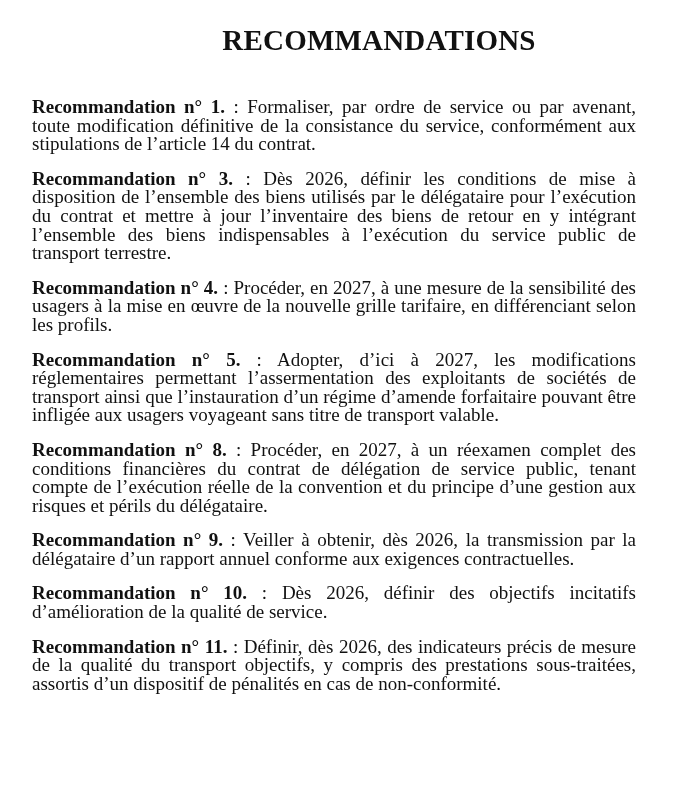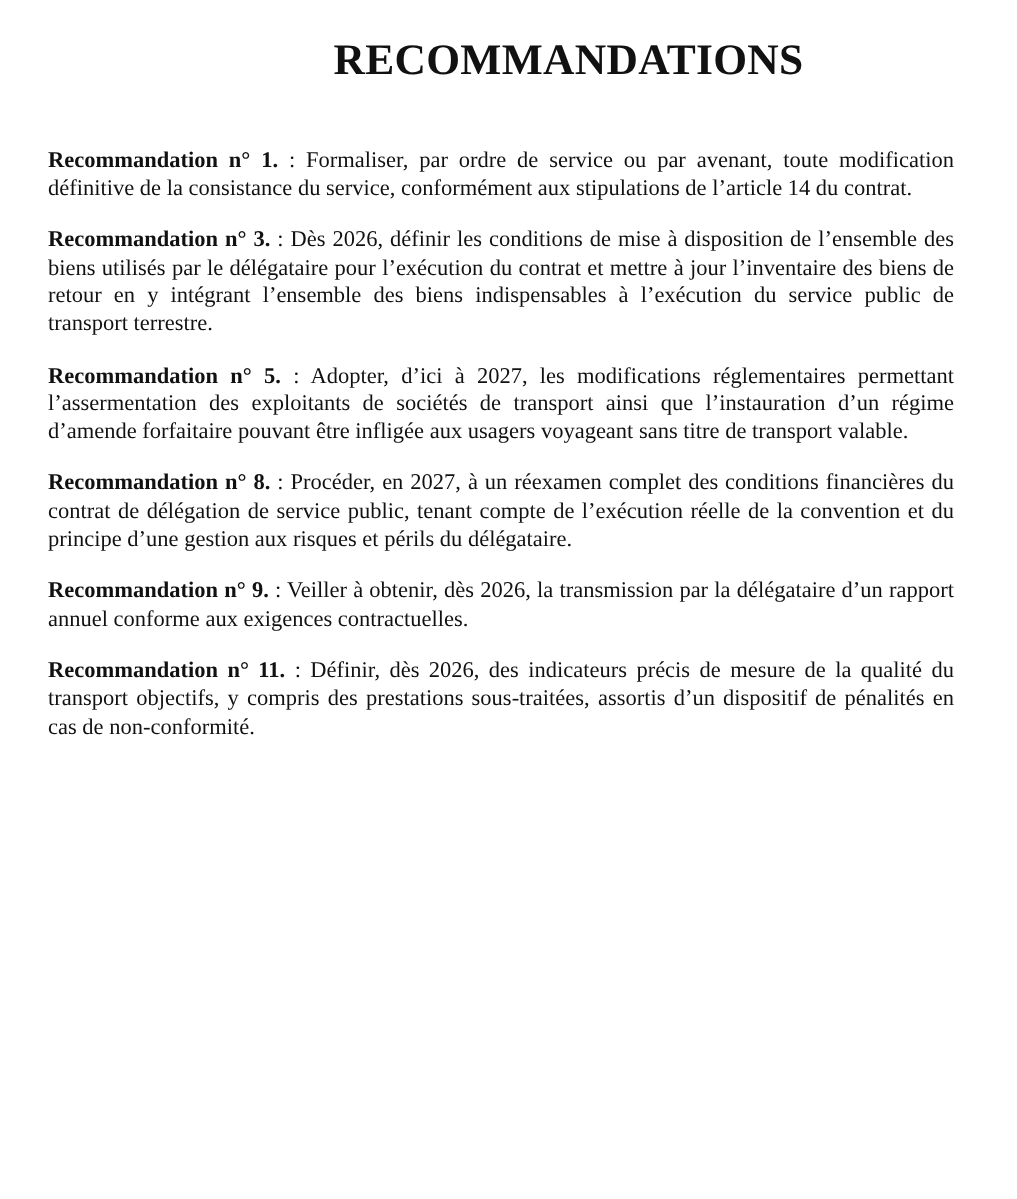--- a/index.html
+++ b/index.html
@@ -10,32 +10,34 @@
   }
   .page { position: relative; width: 678px; height: 799px; }
   .title {
     position: absolute; left: 0; top: 24px; width: 678px;
     text-align: center; font-weight: bold; font-size: 29px;
     letter-spacing: 0.2px; margin: 0; padding-left: 40px;
   }
   .list { position: absolute; left: 32px; top: 98px; width: 604px; }
   .reco {
     margin: 0 0 16px 0;
-    font-size: 15px; line-height: 18.6px;
+    font-size: 19px; line-height: 18.6px;
     text-align: justify;
   }
   .reco .lbl { font-weight: bold; }
 </style>
 </head>
 <body>
 
 <div class="page">
   <h1 class="title">RECOMMANDATIONS</h1>
 
   <div class="list">
     <p class="reco"><span class="lbl">Recommandation n° 1.</span><span> : Formaliser, par ordre de service ou par avenant, toute modification définitive de la consistance du service, conformément aux stipulations de l’article 14 du contrat.</span></p>
     <p class="reco"><span class="lbl">Recommandation n° 3.</span><span> : Dès 2026, définir les conditions de mise à disposition de l’ensemble des biens utilisés par le délégataire pour l’exécution du contrat et mettre à jour l’inventaire des biens de retour en y intégrant l’ensemble des biens indispensables à l’exécution du service public de transport terrestre.</span></p>
+    <p class="reco"><span class="lbl">Recommandation n° 4.</span><span> : Procéder, en 2027, à une mesure de la sensibilité des usagers à la mise en œuvre de la nouvelle grille tarifaire, en différenciant selon les profils.</span></p>
     <p class="reco"><span class="lbl">Recommandation n° 5.</span><span> : Adopter, d’ici à 2027, les modifications réglementaires permettant l’assermentation des exploitants de sociétés de transport ainsi que l’instauration d’un régime d’amende forfaitaire pouvant être infligée aux usagers voyageant sans titre de transport valable.</span></p>
     <p class="reco"><span class="lbl">Recommandation n° 8.</span><span> : Procéder, en 2027, à un réexamen complet des conditions financières du contrat de délégation de service public, tenant compte de l’exécution réelle de la convention et du principe d’une gestion aux risques et périls du délégataire.</span></p>
     <p class="reco"><span class="lbl">Recommandation n° 9.</span><span> : Veiller à obtenir, dès 2026, la transmission par la délégataire d’un rapport annuel conforme aux exigences contractuelles.</span></p>
+    <p class="reco"><span class="lbl">Recommandation n° 10.</span><span> : Dès 2026, définir des objectifs incitatifs d’amélioration de la qualité de service.</span></p>
     <p class="reco"><span class="lbl">Recommandation n° 11.</span><span> : Définir, dès 2026, des indicateurs précis de mesure de la qualité du transport objectifs, y compris des prestations sous-traitées, assortis d’un dispositif de pénalités en cas de non-conformité.</span></p>
   </div>
 </div>
 
 </body></html>

